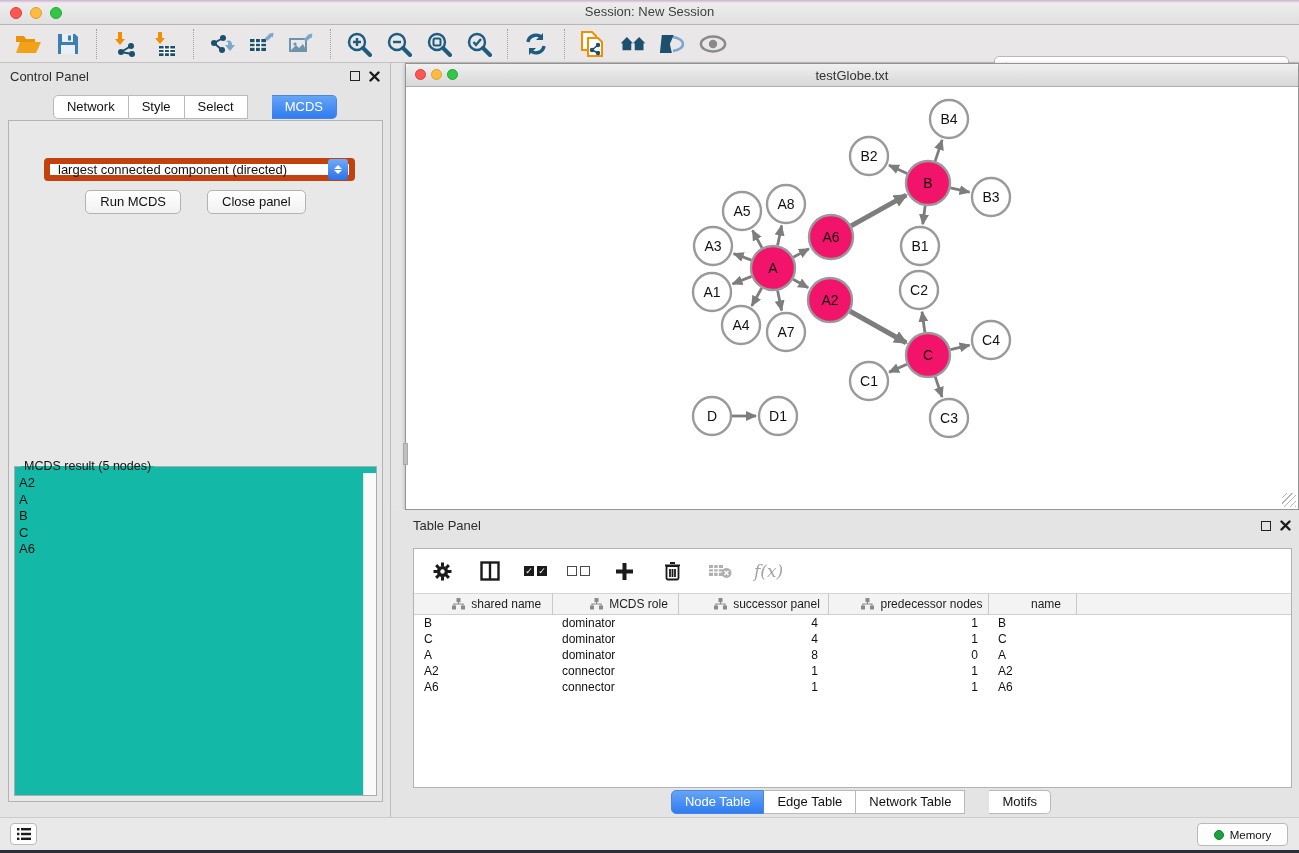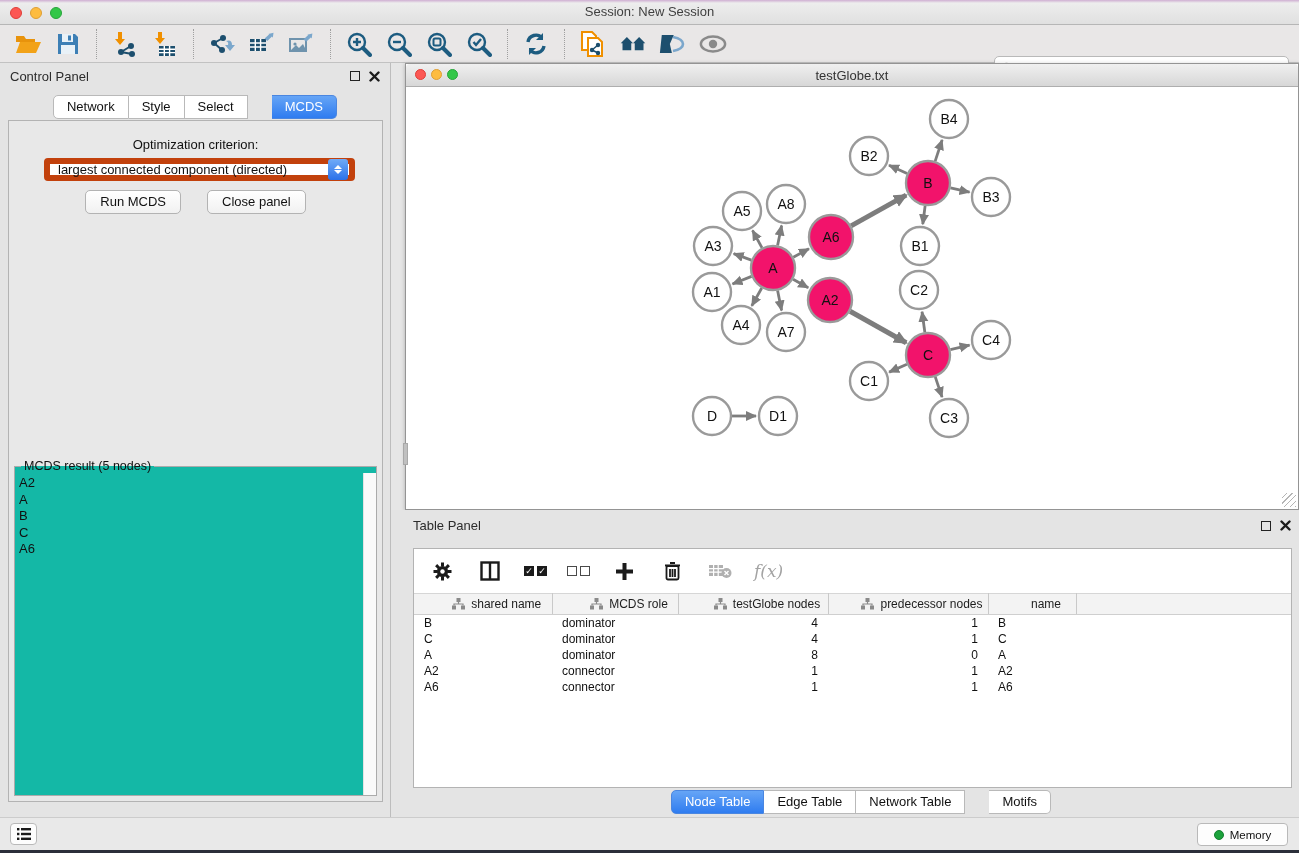--- a/index.html
+++ b/index.html
@@ -279,21 +279,20 @@
   </div>
   <div id="control-tabs" class="abs">
       <div class="tabstrip">
         <div class="tab">Network</div>
         <div class="tab">Style</div>
         <div class="tab">Select</div>
         <div class="tab active">MCDS</div>
       </div>
     </div>
   <div id="cp-content" class="abs">
-    <div id="opt-label" class="abs">Optimization criterion:</div>
     <div id="criterion" class="abs">
       <span class="selval">largest connected component (directed)</span>
       <span class="stepper">
           <span class="chev up"></span>
           <span class="chev dn"></span>
         </span>
     </div>
     <div id="btnrow" class="abs">
       <button class="pushbtn">Run MCDS</button>
       <button class="pushbtn">Close panel</button>
@@ -552,21 +551,21 @@
             <th>
               <span class="hwrap">
                 <svg width="13" height="12" viewBox="0 0 13 12">
                   <g fill="#8a8a8a">
                     <rect x="4.5" y="0" width="4" height="4"></rect>
                     <rect x="0" y="7.5" width="4" height="4"></rect>
                     <rect x="9" y="7.5" width="4" height="4"></rect>
                   </g>
                   <path d="M6.5 4 v2 M2 7.5 v-1.5 h9 v1.5" stroke="#8a8a8a" fill="none" stroke-width="1.2"></path>
                 </svg>
-                <span>testGlobe nodes</span>
+                <span>successor panel</span>
               </span>
             </th>
             <th>
               <span class="hwrap">
                 <svg width="13" height="12" viewBox="0 0 13 12">
                   <g fill="#8a8a8a">
                     <rect x="4.5" y="0" width="4" height="4"></rect>
                     <rect x="0" y="7.5" width="4" height="4"></rect>
                     <rect x="9" y="7.5" width="4" height="4"></rect>
                   </g>

